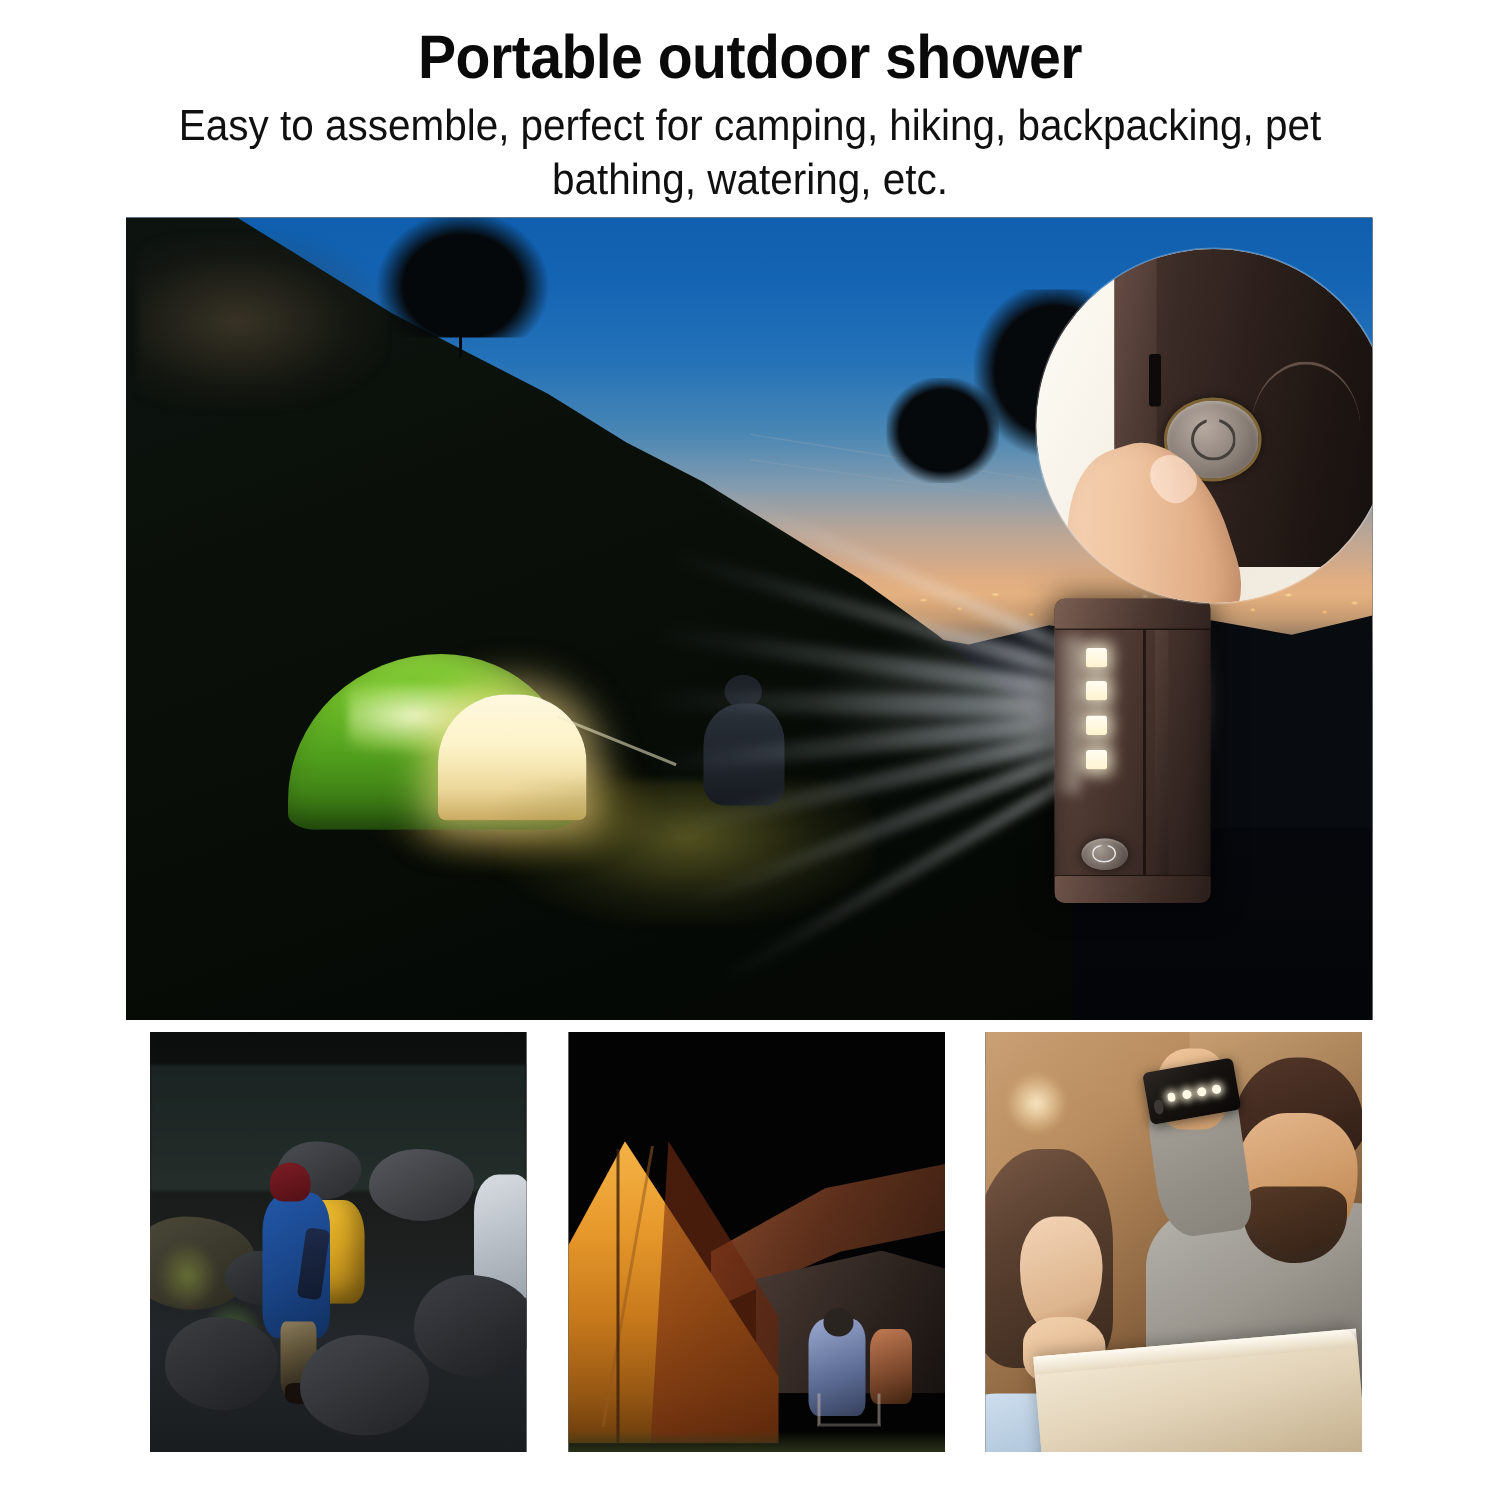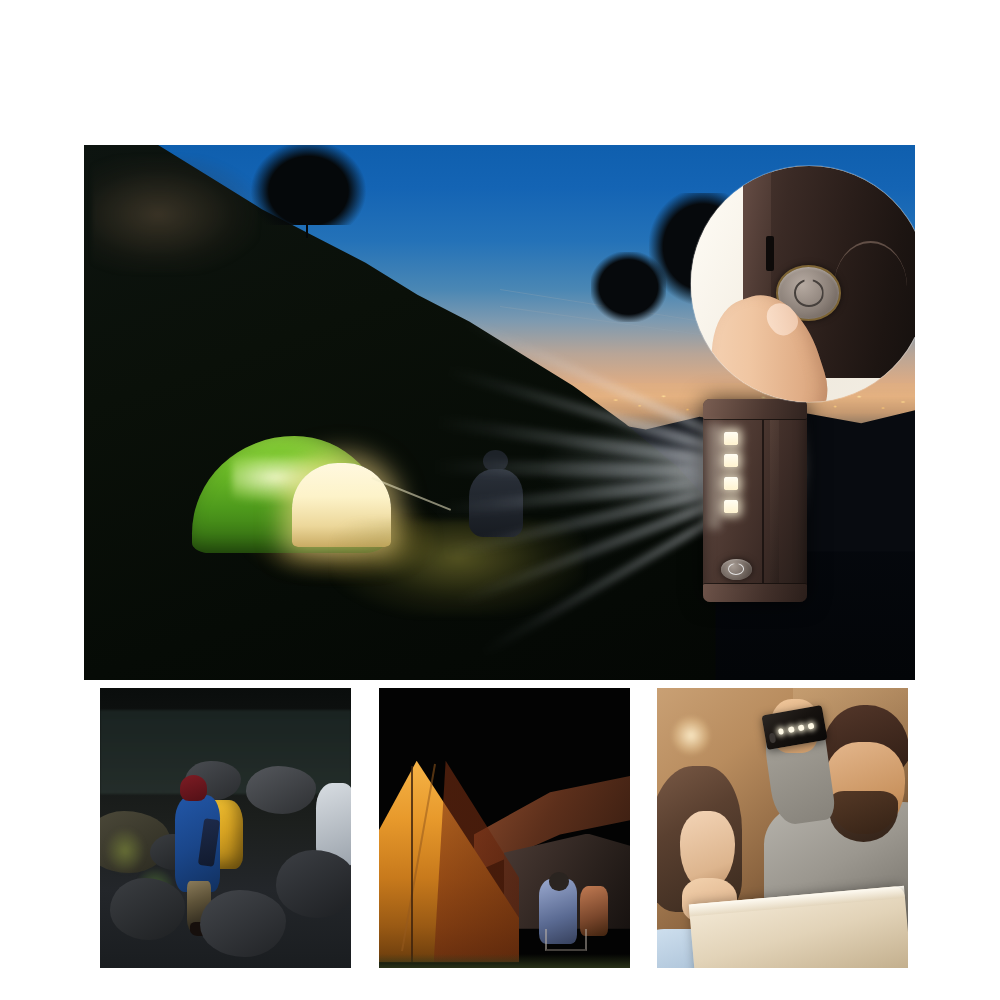--- a/index.html
+++ b/index.html
@@ -537,20 +537,24 @@
     position:absolute;left:-4%;bottom:0;width:34%;height:14%;
     background:linear-gradient(160deg,#cfe0ef,#a9c0d6);
     border-radius:20% 22% 0 0;
   }
 </style>
 </head>
 <body>
 
 <div id="page">
 
+  <div class="header-block">
+    <h1 class="title">Portable outdoor shower</h1>
+    <p class="subtitle">Easy to assemble, perfect for camping, hiking, backpacking, pet bathing, watering, etc.</p>
+  </div>
 
   <div class="hero">
 
     <div class="sky"></div>
     <div class="city-lights"></div>
     <div class="ridge-right"></div>
 
     <div class="wire" style="left:50%;top:27%;width:46%;transform:rotate(9deg);"></div>
     <div class="wire" style="left:50%;top:30%;width:46%;transform:rotate(8deg);"></div>
 

